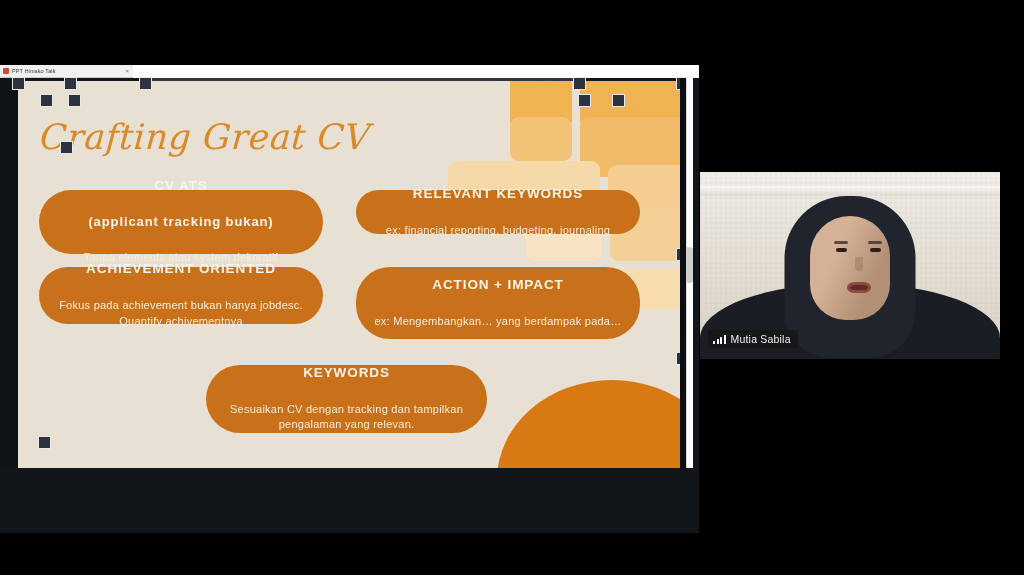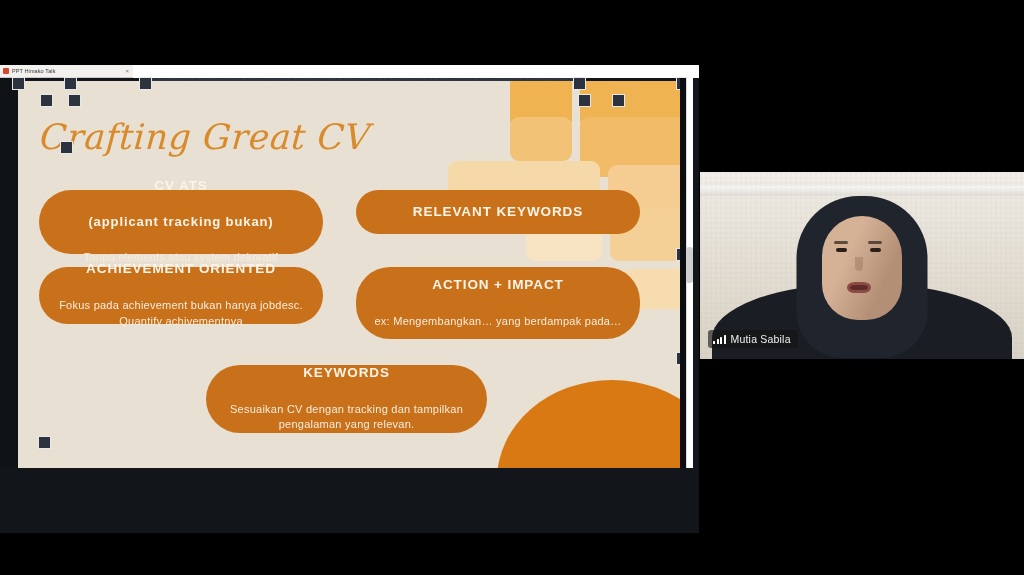--- a/index.html
+++ b/index.html
@@ -130,21 +130,21 @@
   .share-scroll-thumb {
     position:absolute; right:6px; top:182px; width:7px; height:36px;
     background:#cfcfcf; border-radius:3px;
   }
   .share-right-edge {
     position:absolute; right:13px; top:13px; width:6px; height:390px; background:#0b0d10;
   }
 
   
   .cam-tile {
-    position:absolute; left:700px; top:172px; width:324px; height:187px;
+    position:absolute; left:700px; top:172px; width:300px; height:187px;
     overflow:hidden; background:#14532d;
   }
   .cam-video { position:absolute; inset:0; }
   .cam-wall {
     position:absolute; inset:0;
     background:
       linear-gradient(180deg,#f2efe9 0%, #ece8e0 16%, #e4ded3 52%, #d9d2c6 100%);
   }
   .cam-wall::after{
     content:""; position:absolute; inset:0;
@@ -240,20 +240,21 @@
       <div class="slide-title">Crafting Great CV</div>
 
       <div class="card c1">
         <div class="card-title">CV ATS</div>
         <div class="card-title two-line">(applicant tracking bukan)</div>
         <div class="card-sub">Tanpa elements atau system dekoratif</div>
       </div>
 
       <div class="card c2">
         <div class="card-title">RELEVANT KEYWORDS</div>
+        <div class="card-sub">ex: financial reporting, budgeting, journaling</div>
       </div>
 
       <div class="card c3">
         <div class="card-title">ACHIEVEMENT ORIENTED</div>
         <div class="card-sub">Fokus pada achievement bukan hanya jobdesc. Quantify achivementnya</div>
       </div>
 
       <div class="card c4">
         <div class="card-title">ACTION + IMPACT</div>
         <div class="card-sub">ex: Mengembangkan… yang berdampak pada…</div>

